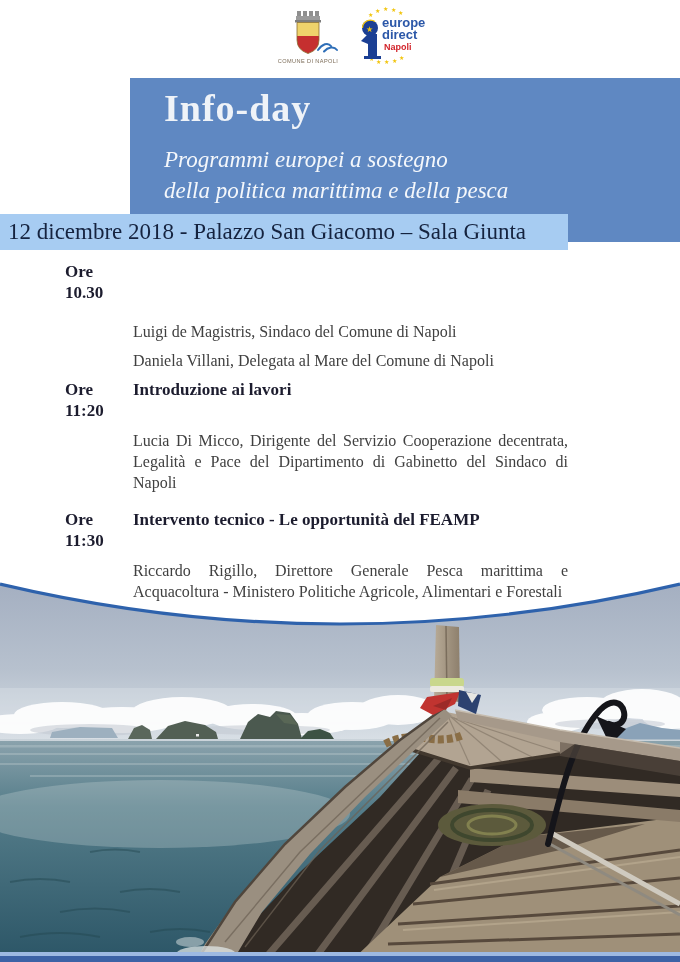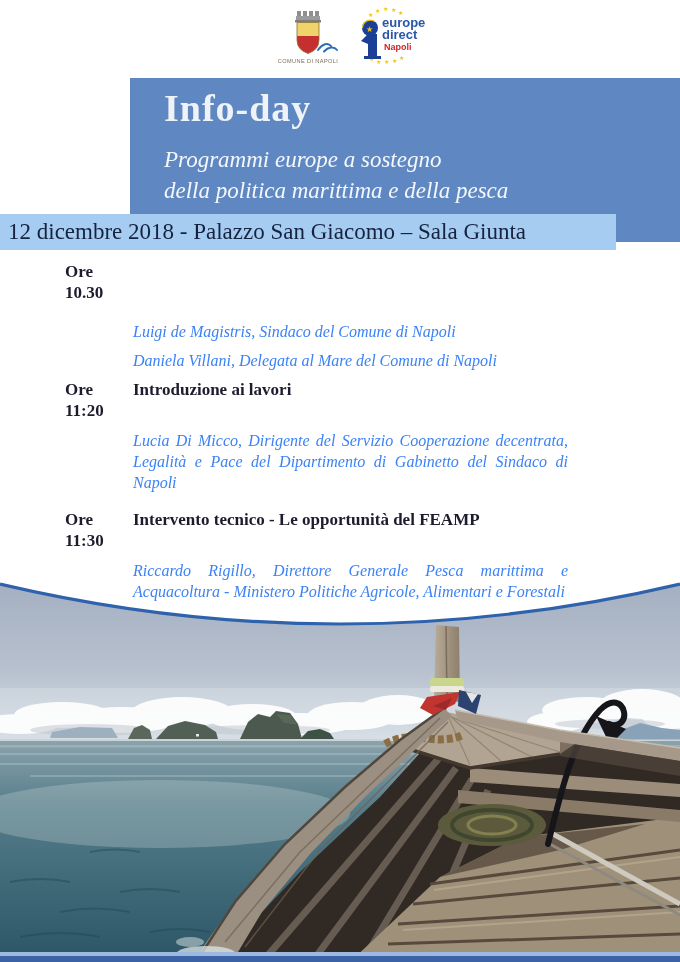--- a/index.html
+++ b/index.html
@@ -19,35 +19,35 @@
     background:#5f88c2; box-sizing:border-box; padding:8px 0 0 34px;
   }
   .header-title {
     font-size:38px; font-weight:bold; color:#eff3f8; letter-spacing:1px;
   }
   .header-sub {
     margin-top:14px; font-size:23px; font-style:italic; color:#f4f7fb; line-height:31px;
   }
   
   .banner {
-    position:absolute; left:0; top:214px; width:616px; height:36px;
+    position:absolute; left:0; top:214px; width:568px; height:36px;
     background:#a7ccf2; display:flex; align-items:center;
     box-sizing:border-box; padding-left:8px;
   }
   .banner-text { font-size:23px; color:#15233f; font-weight:500; }
   
   .agenda {
     position:absolute; left:0; top:256px; width:568px; padding-top:5px; z-index:3;
   }
   .row { display:flex; margin-bottom:9px; line-height:21px; font-size:17px; }
   .row .t { flex:none; margin-left:65px; width:68px; font-weight:bold; }
   .row .c { width:487px; }
   .row.session .c { font-weight:bold; }
   .row.speaker { margin-bottom:8px; font-size:16px; }
-  .row.speaker .c { font-style:italic; text-align:justify; color:#3b82f6; }
+  .row.speaker .c { text-align:justify; color:#404040; }
   
   .photo { position:absolute; left:0; top:582px; width:680px; height:380px; z-index:1; }
 </style>
 </head>
 <body>
 
 <div class="page">
 
   <svg class="logo logo-napoli" viewBox="0 0 72 60">
     <g>
@@ -87,21 +87,21 @@
       <text x="10" y="26" font-family="Liberation Sans, sans-serif" font-size="8" fill="#f2c50e">★</text>
     </g>
     <text x="26" y="21" font-family="Liberation Sans, sans-serif" font-size="13" font-weight="bold" fill="#2b57a8">europe</text>
     <text x="26" y="33" font-family="Liberation Sans, sans-serif" font-size="13" font-weight="bold" fill="#2b57a8">direct</text>
     <text x="28" y="44" font-family="Liberation Sans, sans-serif" font-size="9" font-weight="bold" fill="#d2232a">Napoli</text>
   </svg>
 
   <div class="header-box">
     <div class="header-title">Info-day</div>
     <div class="header-sub">
-      <div>Programmi europe a sostegno</div>
+      <div>Programmi europei a sostegno</div>
       <div>della politica marittima e della pesca</div>
     </div>
   </div>
 
   <div class="banner">
     <span class="banner-text">12 dicembre 2018 - Palazzo San Giacomo – Sala Giunta</span>
   </div>
 
   <div class="agenda">
     <div class="row session">

